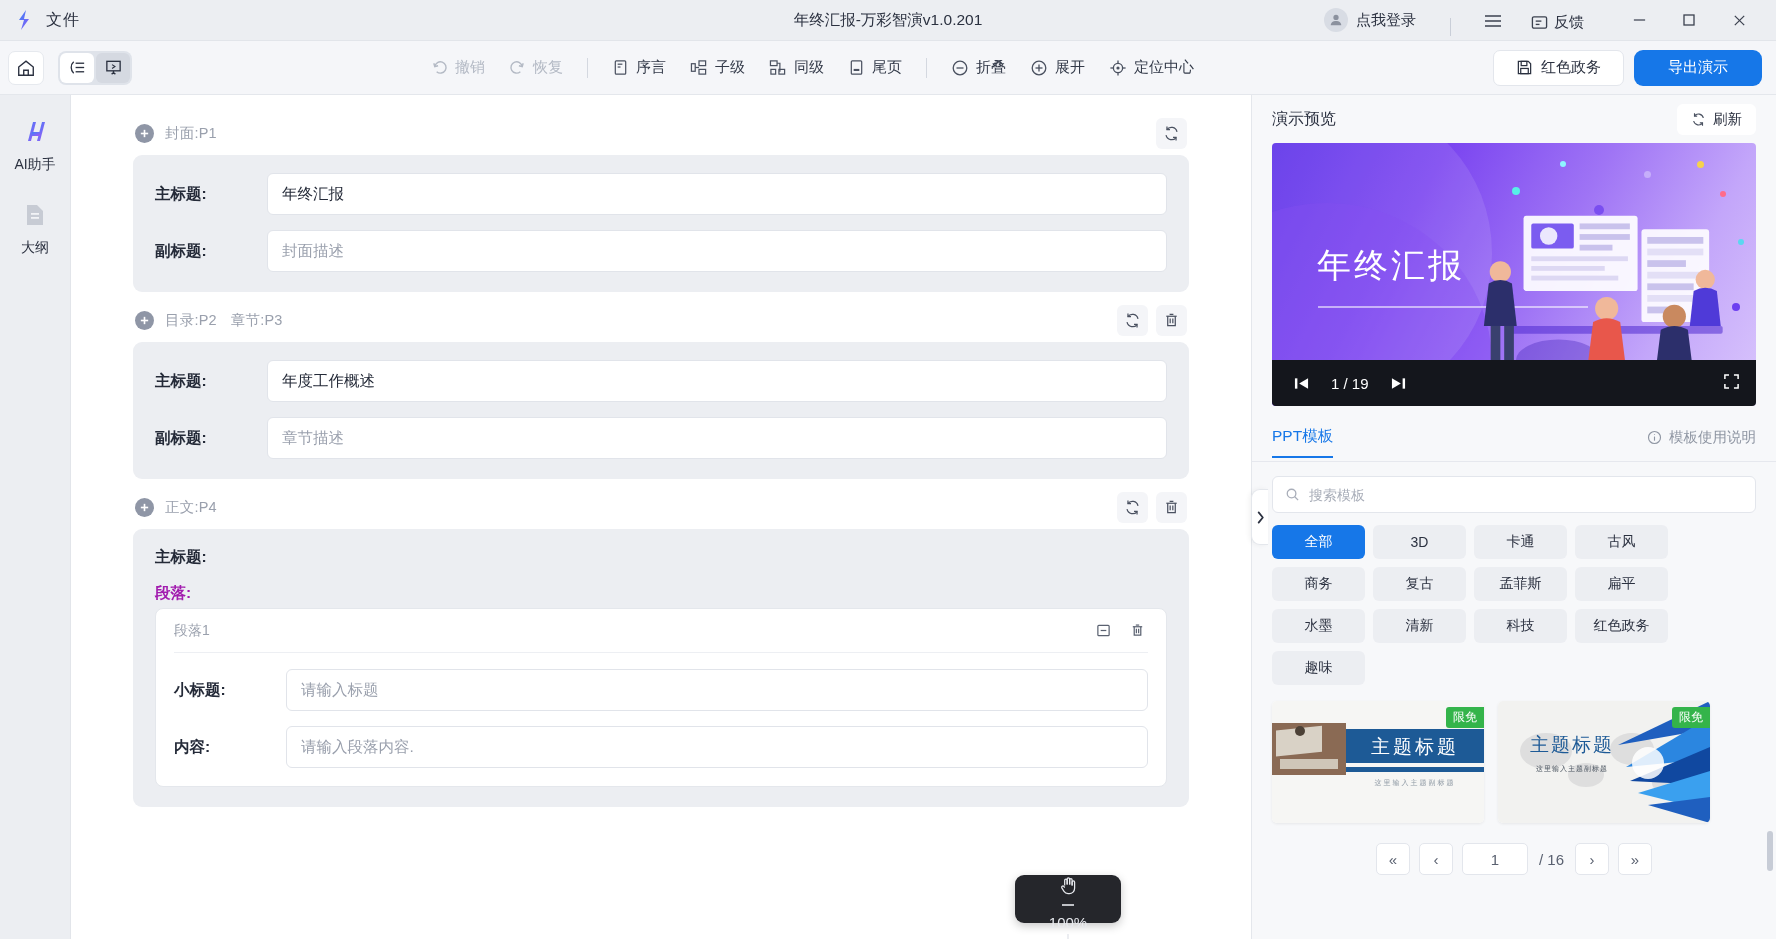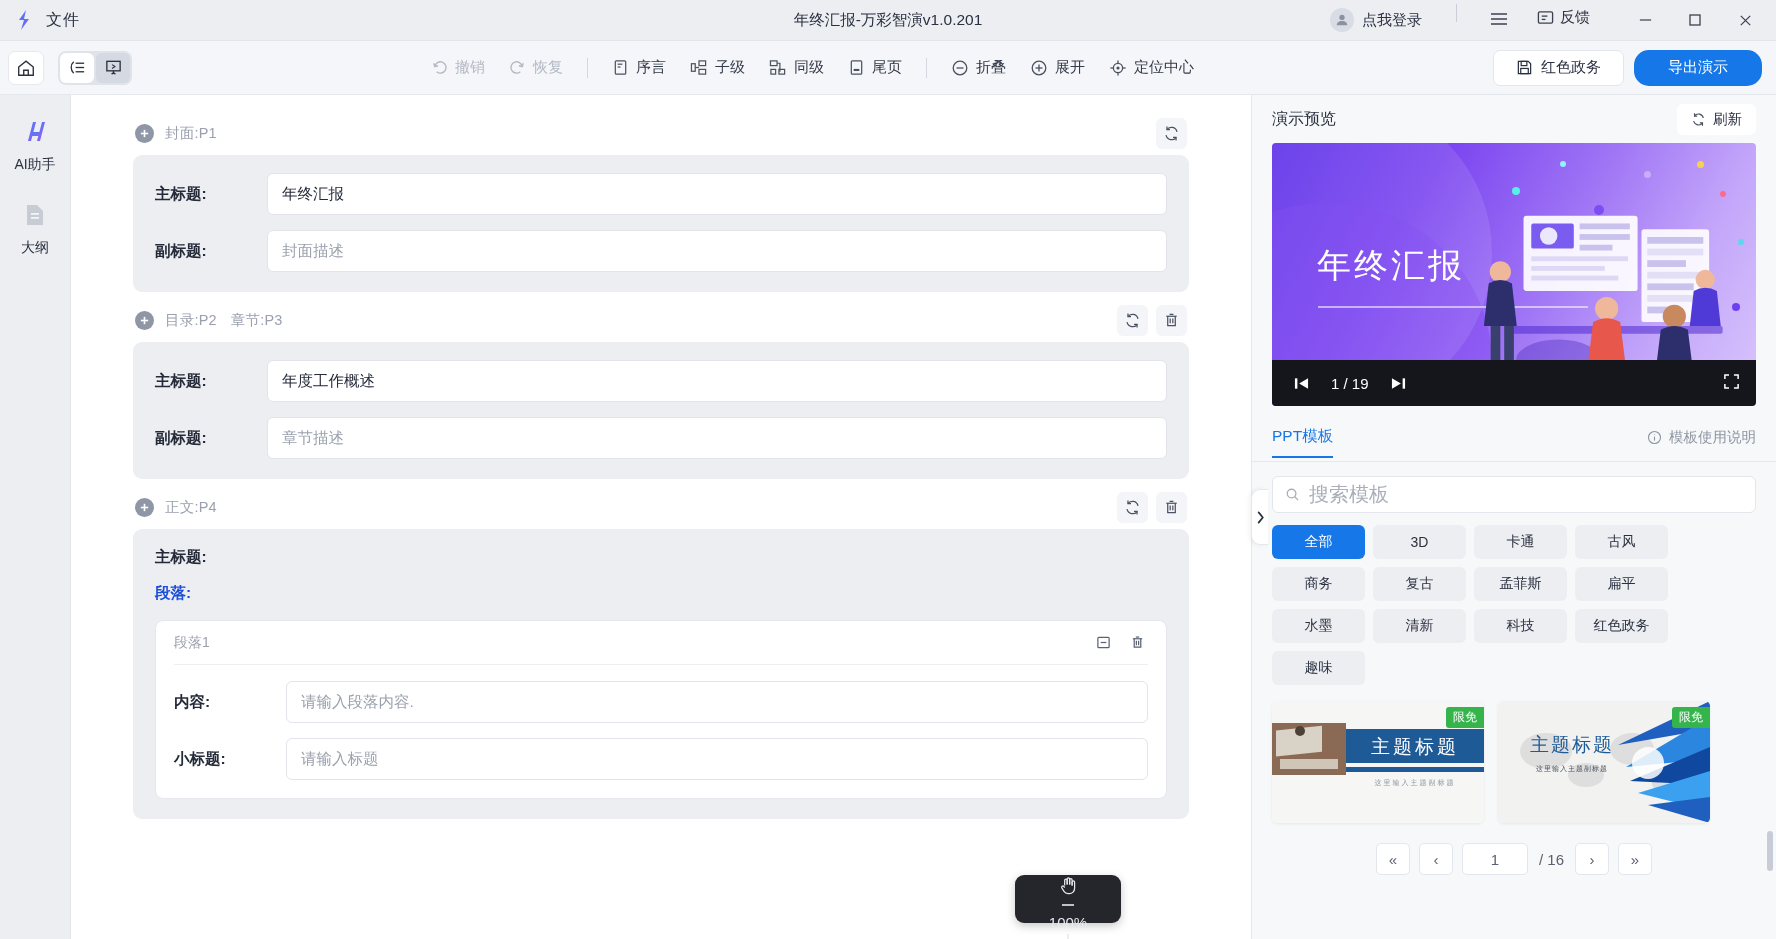--- a/index.html
+++ b/index.html
@@ -23,21 +23,21 @@
     border-bottom: 1px solid #e2e5ea;
   }
   .tb-left { display: flex; align-items: center; gap: 12px; padding-left: 14px; }
   .logo-mark { width: 20px; height: 22px; position: relative; display: block; }
   .tb-file { font-size: 16px; color: #2b3140; letter-spacing: 1px; }
   .tb-title {
     position: absolute; left: 0; right: 0; top: 0; bottom: 0;
     display: flex; align-items: center; justify-content: center;
     font-size: 15.5px; color: #2b3140; pointer-events: none;
   }
-  .tb-right { margin-left: auto; display: flex; align-items: flex-start; gap: 8px; padding-right: 10px; z-index: 2; }
+  .tb-right { margin-left: auto; display: flex; align-items: flex-end; gap: 8px; padding-right: 16px; z-index: 2; }
   .tb-login { display: flex; align-items: center; gap: 8px; padding: 4px 12px; cursor: pointer; }
   .avatar-circle {
     width: 24px; height: 24px; border-radius: 50%;
     background: #d8dce4; display: flex; align-items: center; justify-content: center;
   }
   .avatar-circle svg { display: block; }
   .tb-login-label { font-size: 15px; color: #2b3140; }
   .tb-sep { width: 1px; height: 18px; background: #c9ced8; margin: 0 14px; }
   .tb-icon-btn {
     width: 40px; height: 30px; display: flex; align-items: center; justify-content: center;
@@ -77,21 +77,21 @@
     font-size: 15px; color: #333a49; white-space: nowrap;
   }
   .tool-item.disabled { color: #b4bac5; cursor: default; }
   .tool-divider { width: 1px; height: 20px; background: #d4d8e0; margin: 0 12px; }
   .btn-save {
     display: flex; align-items: center; gap: 8px;
     background: #ffffff; border: 1px solid #e3e6ec; border-radius: 7px;
     height: 36px; padding: 0 22px; font-size: 15px; color: #2b3140; cursor: pointer;
   }
   .btn-export {
-    background: #1677e8; color: #fff; border: none; border-radius: 15px;
+    background: #1677e8; color: #fff; border: none; border-radius: 9px;
     height: 36px; padding: 0 34px; font-size: 15px; cursor: pointer;
     display: flex; align-items: center; justify-content: center;
   }
 
   
   .body-row { flex: 1 1 auto; display: flex; min-height: 0; position: relative; }
 
   
   .rail {
     width: 71px; flex: 0 0 71px; background: #eceef2;
@@ -139,21 +139,21 @@
   .field-label {
     width: 112px; flex: 0 0 112px; font-size: 15.5px; font-weight: bold; color: #242a38;
   }
   .field-input {
     flex: 1 1 auto; height: 42px; background: #ffffff;
     border: 1px solid #e1e4ea; border-radius: 6px;
     display: flex; align-items: center; padding: 0 14px;
     font-size: 15.5px; color: #242a38;
   }
   .field-input.placeholder { color: #9aa0ad; }
-  .block-label { font-size: 15.5px; font-weight: bold; color: #1d4ed8; margin-bottom: 16px; }
+  .block-label { font-size: 15.5px; font-weight: bold; color: #a21caf; margin-bottom: 4px; }
 
   .para-card {
     background: #ffffff; border: 1px solid #e4e7ec; border-radius: 8px;
     padding: 0 18px 18px 18px;
   }
   .para-head {
     display: flex; align-items: center; height: 44px;
     border-bottom: 1px solid #edeff3; margin-bottom: 16px;
   }
   .para-title { font-size: 14px; color: #9aa0ad; }
@@ -227,21 +227,21 @@
     cursor: pointer; margin-top: 9px;
   }
   .tpl-help { margin-left: auto; display: flex; align-items: center; gap: 7px; font-size: 14.5px; color: #8e95a2; cursor: pointer; }
 
   .search-box {
     margin: 14px 20px 0 20px; height: 37px; background: #fff;
     border: 1px solid #e3e6ec; border-radius: 6px;
     display: flex; align-items: center; gap: 9px; padding: 0 12px;
   }
   .search-box input {
-    border: none; outline: none; flex: 1; font-size: 20px; color: #0f172a;
+    border: none; outline: none; flex: 1; font-size: 14px; color: #0f172a;
     font-family: inherit; background: transparent;
   }
   .search-box input::placeholder { color: #a9aeb9; }
 
   .chips { display: flex; flex-wrap: wrap; gap: 8px; padding: 12px 20px 0 20px; }
   .chip {
     width: 93px; height: 34px; border-radius: 6px; background: #eceef2;
     display: flex; align-items: center; justify-content: center;
     font-size: 14px; color: #2b3140; cursor: pointer;
   }
@@ -639,26 +639,26 @@
                       <line x1="3" y1="4" x2="13" y2="4"></line>
                         <path d="M4.5 4 v9 h7 v-9"></path>
                         <path d="M6.2 2.2 h3.6"></path>
                       <line x1="6.8" y1="6.2" x2="6.8" y2="11"></line>
                         <line x1="9.2" y1="6.2" x2="9.2" y2="11"></line>
                     </svg>
                   </span>
                 </span>
               </div>
               <div class="field-row">
+                <span class="para-field-label">小标题:</span>
+                <div class="para-input">请输入标题</div>
+              </div>
+              <div class="field-row">
                 <span class="para-field-label">内容:</span>
                 <div class="para-input">请输入段落内容.</div>
-              </div>
-              <div class="field-row">
-                <span class="para-field-label">小标题:</span>
-                <div class="para-input">请输入标题</div>
               </div>
             </div>
           </div>
         </div>
 
       </div>
 
       <div class="zoom-overlay">
         <span class="zo-hand">
           <svg width="21" height="21" viewBox="0 0 22 22" fill="none" stroke="#e7e9ee" stroke-width="1.3">

